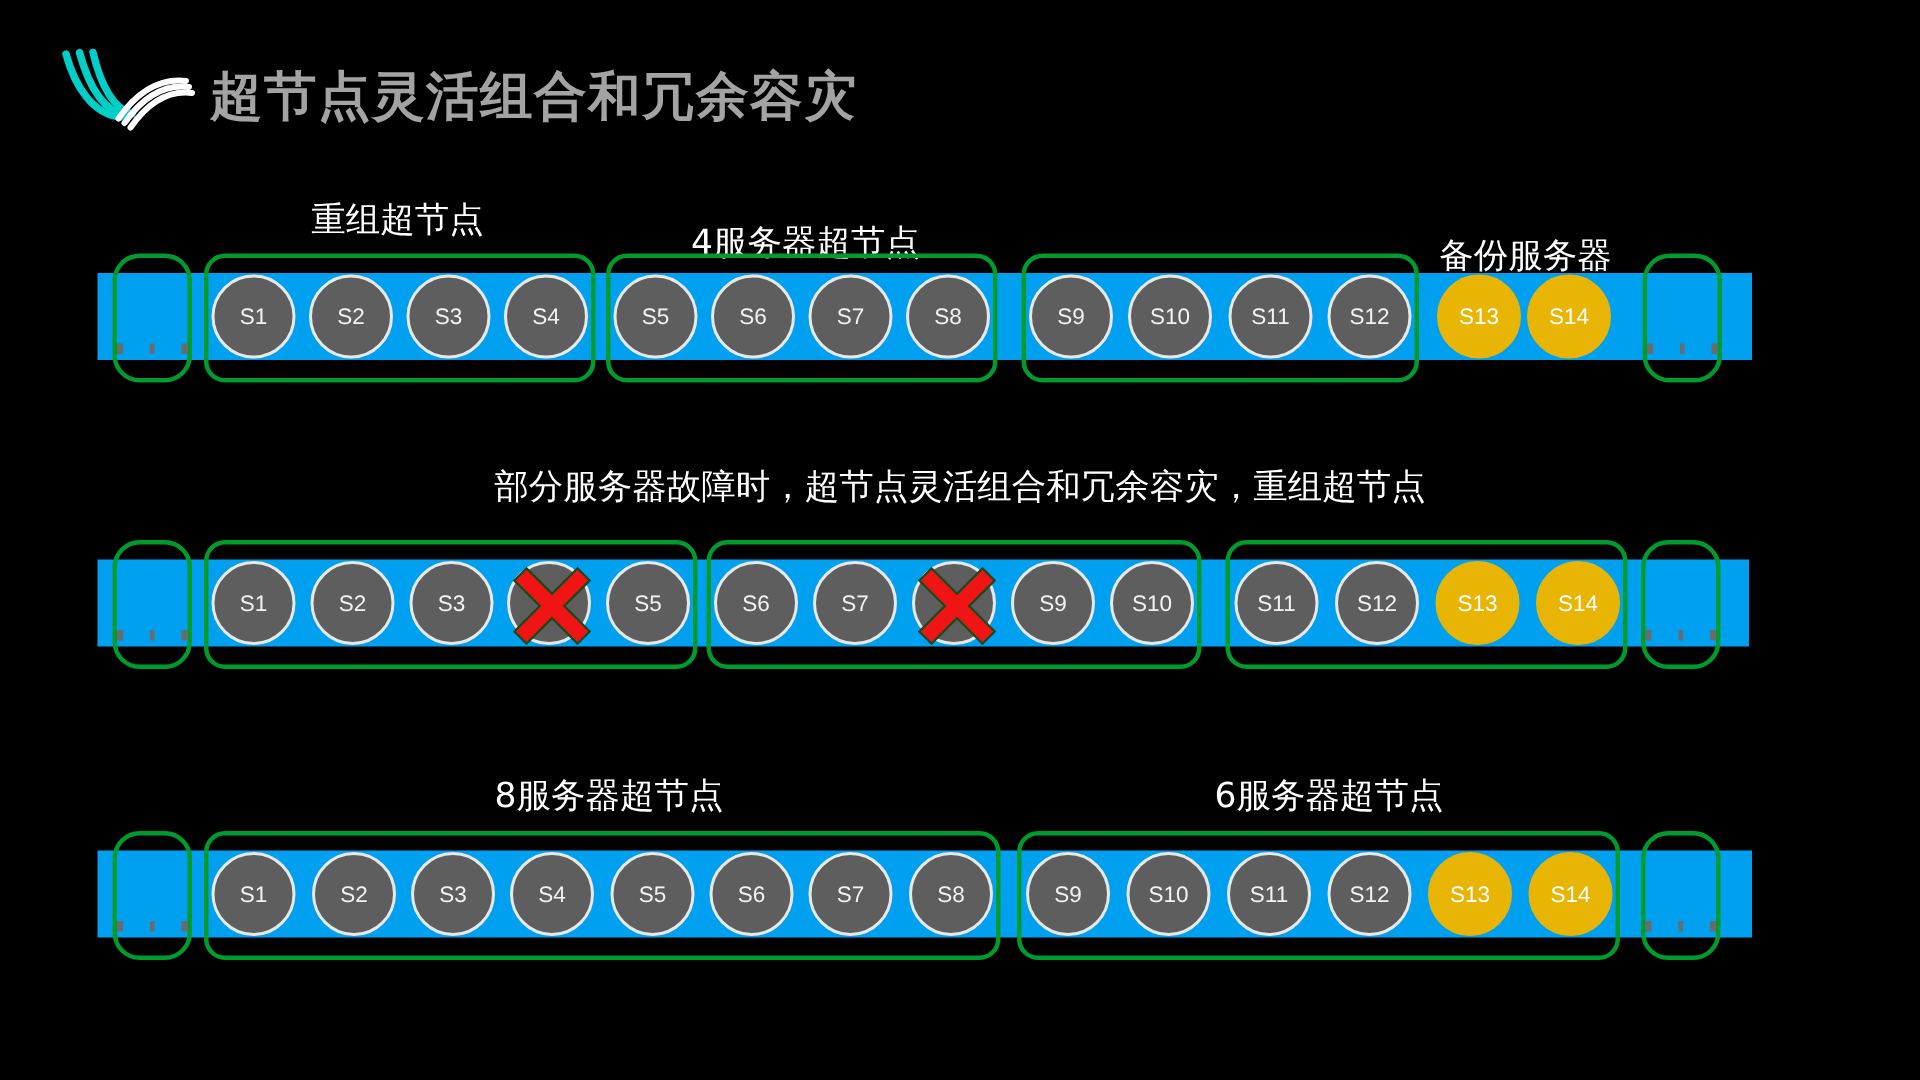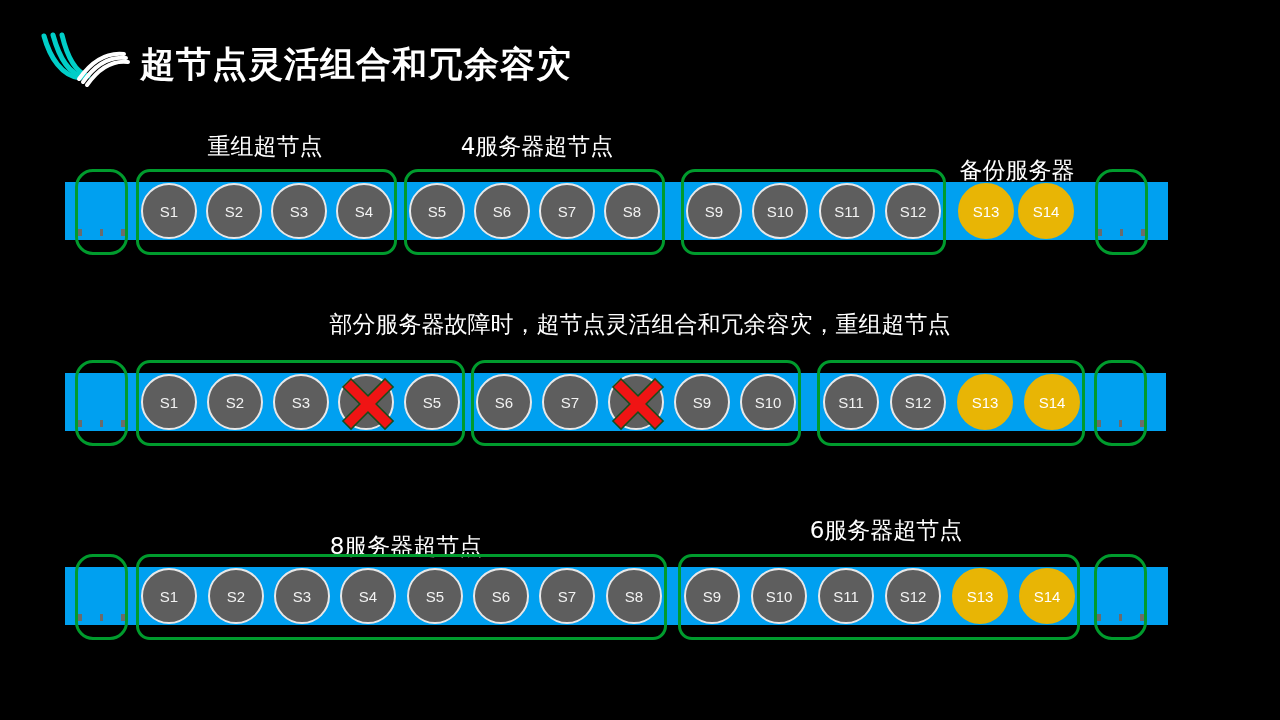--- a/index.html
+++ b/index.html
@@ -9,21 +9,21 @@
     font-family: "Liberation Sans", "DejaVu Sans", sans-serif;
     overflow: hidden;
   }
   #stage { position: relative; width: 1280px; height: 720px; background: #000; }
 
   
   .header { position: absolute; left: 0; top: 0; width: 1280px; height: 110px; }
   .logo { position: absolute; left: 36px; top: 32px; width: 96px; height: 60px; }
   .title {
     position: absolute; left: 140px; top: 41px;
-    font-size: 35px; font-weight: bold; color: #ffffff;
+    font-size: 35px; font-weight: bold; color: #a3a3a3;
     letter-spacing: 1px; white-space: nowrap;
   }
 
   
   .row { position: absolute; left: 0; width: 1280px; }
   .caption {
     position: absolute; color: #ffffff; font-size: 23px;
     white-space: nowrap; text-align: center;
   }
   .center-note {
@@ -82,21 +82,21 @@
           <path d="M51 53 C 63 36, 76 28, 92 30" stroke="#FFFFFF" stroke-width="4"></path>
         </g>
       </svg>
     </div>
     <div class="title cjk">超节点灵活组合和冗余容灾</div>
   </div>
 
   <div id="rows-host">
       <div class="row" style="top: 0px; height: 720px; position: absolute; pointer-events: none;">
         <div class="caption cjk" style="top: 131px; left: 0px; width: 530px;">重组超节点</div>
-        <div class="caption cjk" style="top: 131px; left: 0px; width: 1074px;">4服务器超节点</div>
+        <div class="caption cjk" style="top: 146px; left: 0px; width: 1074px;">4服务器超节点</div>
         <div class="caption cjk" style="top: 155px; left: 0px; width: 2034px;">备份服务器</div>
         <div class="bar" style="left: 65px; top: 182px; width: 1103px; height: 58px; background: rgb(0, 160, 240);"></div>
         <div class="gbox dots" style="left: 75px; top: 169px; width: 53px; height: 86px; border-color: rgb(0, 155, 45); pointer-events: auto;">
           <div class="dots-inner">
             <i style="background: rgb(107, 107, 107);"></i>
             <i style="background: rgb(107, 107, 107);"></i>
             <i style="background: rgb(107, 107, 107);"></i>
           </div>
         </div>
         <div class="gbox" style="left: 136px; top: 169px; width: 261px; height: 86px; border-color: rgb(0, 155, 45); pointer-events: auto;"></div>
@@ -175,21 +175,21 @@
         <div class="node backup" style="left: 1024px; top: 374px; pointer-events: auto; background: rgb(232, 181, 5); border-color: rgb(232, 181, 5);">S14</div>
         <div class="gbox dots" style="left: 1094px; top: 360px; width: 53px; height: 86px; border-color: rgb(0, 155, 45); pointer-events: auto;">
           <div class="dots-inner">
             <i style="background: rgb(107, 107, 107);"></i>
             <i style="background: rgb(107, 107, 107);"></i>
             <i style="background: rgb(107, 107, 107);"></i>
           </div>
         </div>
       </div>
       <div class="row" style="top: 0px; height: 720px; position: absolute; pointer-events: none;">
-        <div class="caption cjk" style="top: 515px; left: 0px; width: 812px; margin-top: 16px;">8服务器超节点</div>
+        <div class="caption cjk" style="top: 515px; left: 0px; width: 812px;">8服务器超节点</div>
         <div class="caption cjk" style="top: 515px; left: 0px; width: 1772px;">6服务器超节点</div>
         <div class="bar" style="left: 65px; top: 567px; width: 1103px; height: 58px; background: rgb(0, 160, 240);"></div>
         <div class="gbox dots" style="left: 75px; top: 554px; width: 53px; height: 86px; border-color: rgb(0, 155, 45); pointer-events: auto;">
           <div class="dots-inner">
             <i style="background: rgb(107, 107, 107);"></i>
             <i style="background: rgb(107, 107, 107);"></i>
             <i style="background: rgb(107, 107, 107);"></i>
           </div>
         </div>
         <div class="gbox" style="left: 136px; top: 554px; width: 531px; height: 86px; border-color: rgb(0, 155, 45); pointer-events: auto;"></div>

